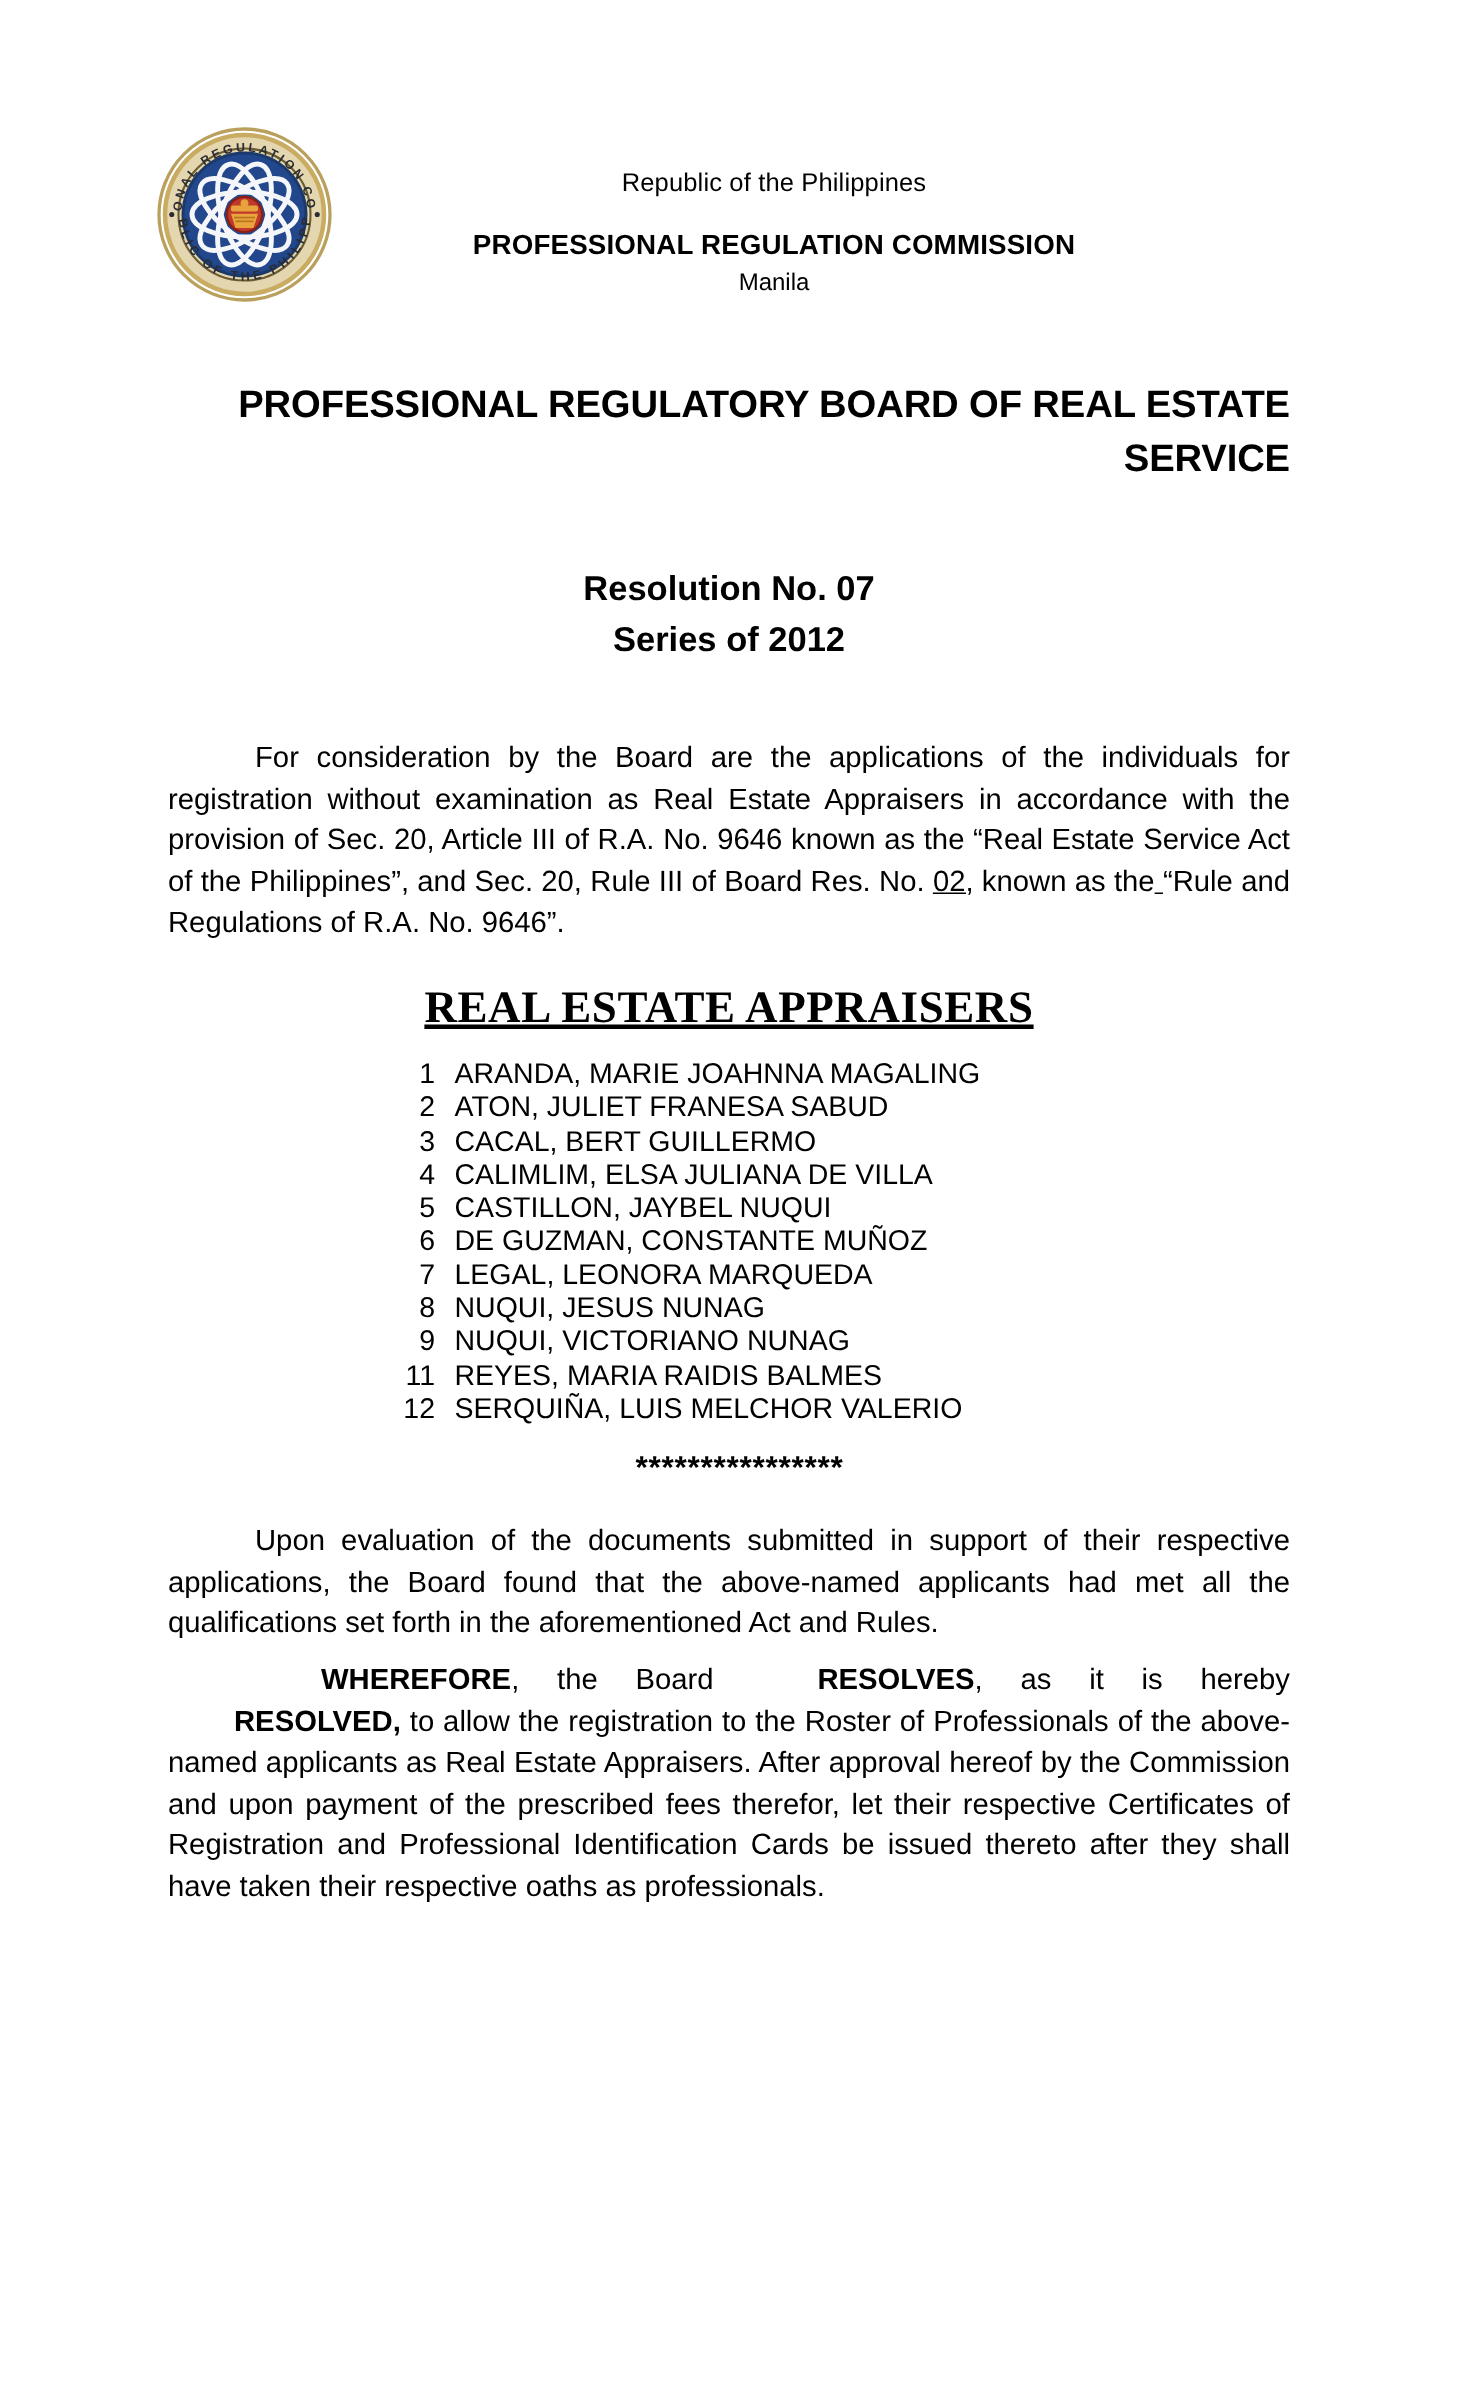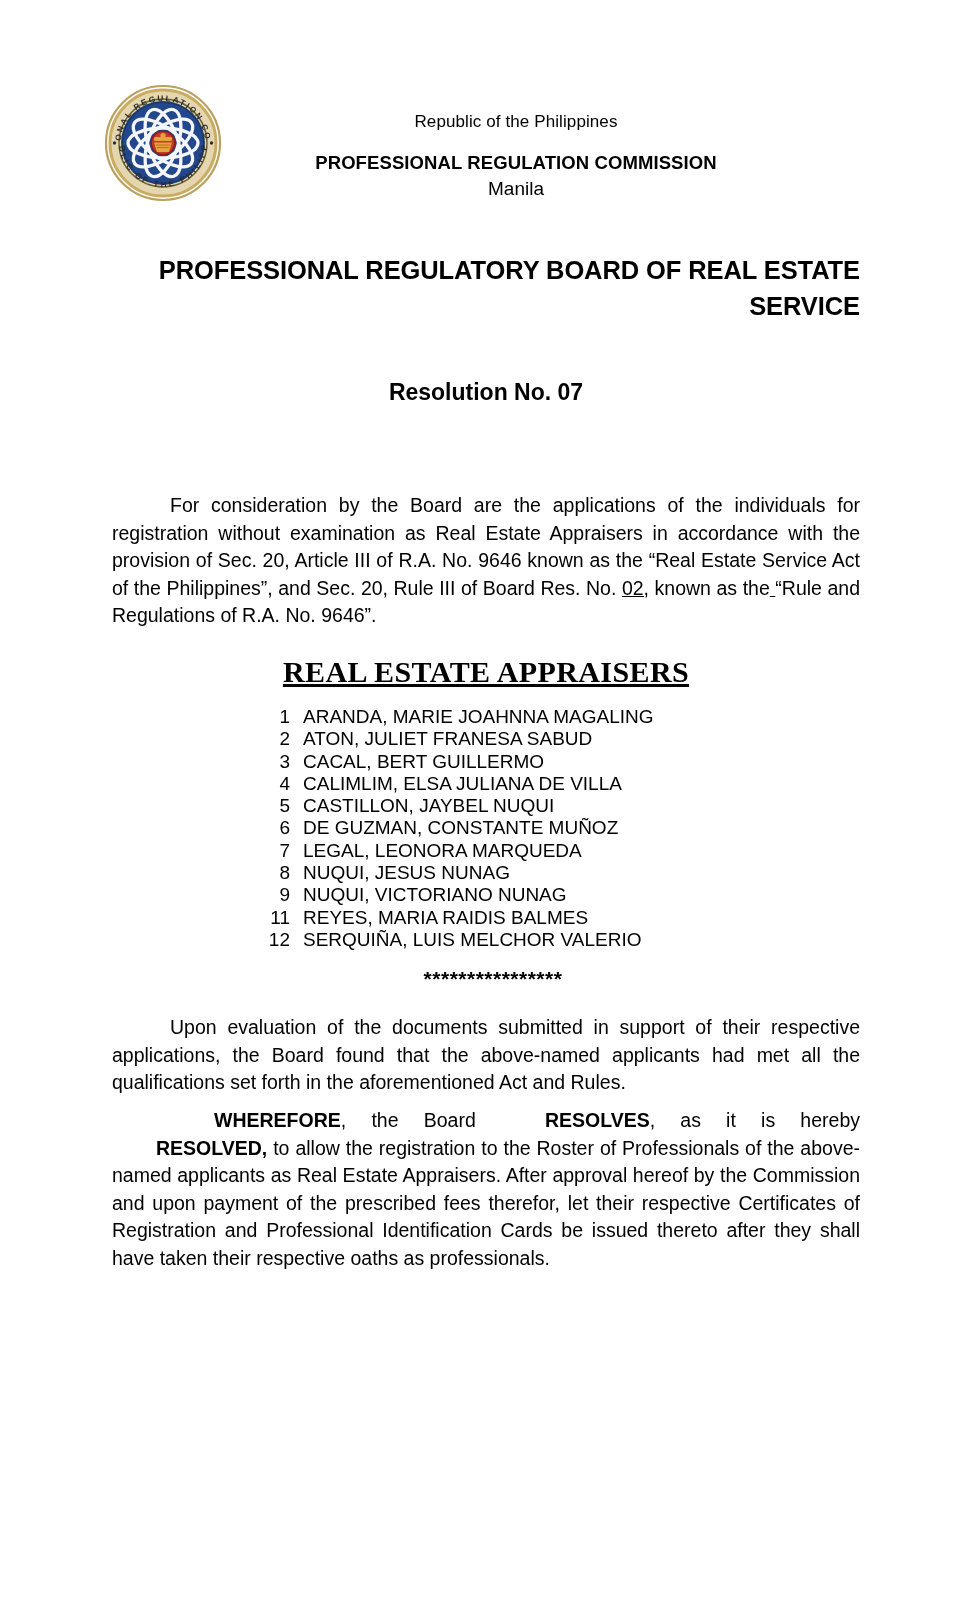--- a/index.html
+++ b/index.html
@@ -53,21 +53,21 @@
     letter-spacing: 0.1px;
   }
   .header-line2 {
     font-size: 18.5px;
     font-weight: bold;
     line-height: 30px;
     margin-top: 14px;
     letter-spacing: 0.1px;
   }
   .header-line3 {
-    font-size: 19px;
+    font-size: 16px;
     line-height: 22px;
   }
 
   
   .board-title {
     position: absolute;
     left: 112px;
     top: 252px;
     width: 748px;
     text-align: right;
@@ -208,20 +208,21 @@
       <div class="header-line1">Republic of the Philippines</div>
       <div class="header-line2">PROFESSIONAL REGULATION COMMISSION</div>
       <div class="header-line3">Manila</div>
     </div>
   </div>
 
   <div class="board-title">PROFESSIONAL REGULATORY BOARD OF REAL ESTATE SERVICE</div>
 
   <div class="resolution-block">
     <div>Resolution No. 07</div>
+    <div>Series of 2012</div>
   </div>
 
   <div class="body-text para-1">
     <span class="indent"></span><span>For consideration by the Board are the applications of the individuals for registration without examination as Real Estate Appraisers in accordance with the provision of Sec. 20, Article III of R.A. No. 9646 known as the “Real Estate Service Act of the Philippines”, and Sec. 20, Rule III of Board Res. No. </span><span class="ul">02,</span><span> known as the</span><span class="ul"> </span><span>“Rule and Regulations of R.A. No. 9646”.</span>
   </div>
 
   <div class="appraisers-heading">REAL ESTATE APPRAISERS</div>
 
   <div class="name-list" id="name-list">
       <div class="name-row">

